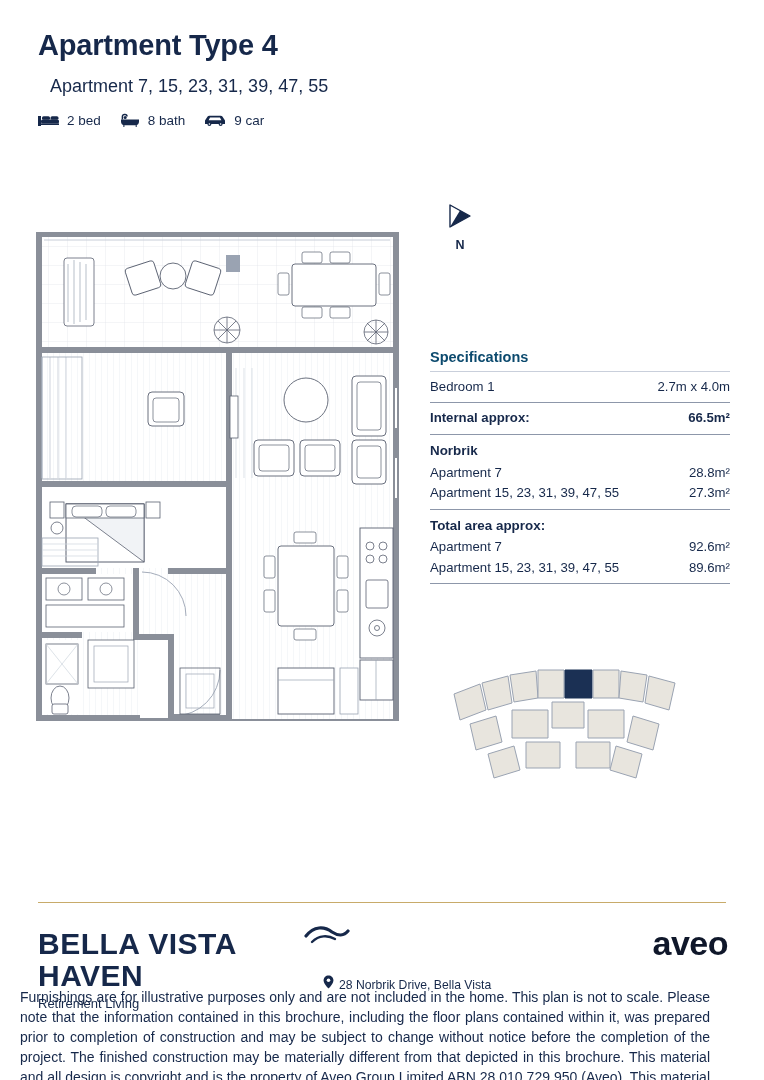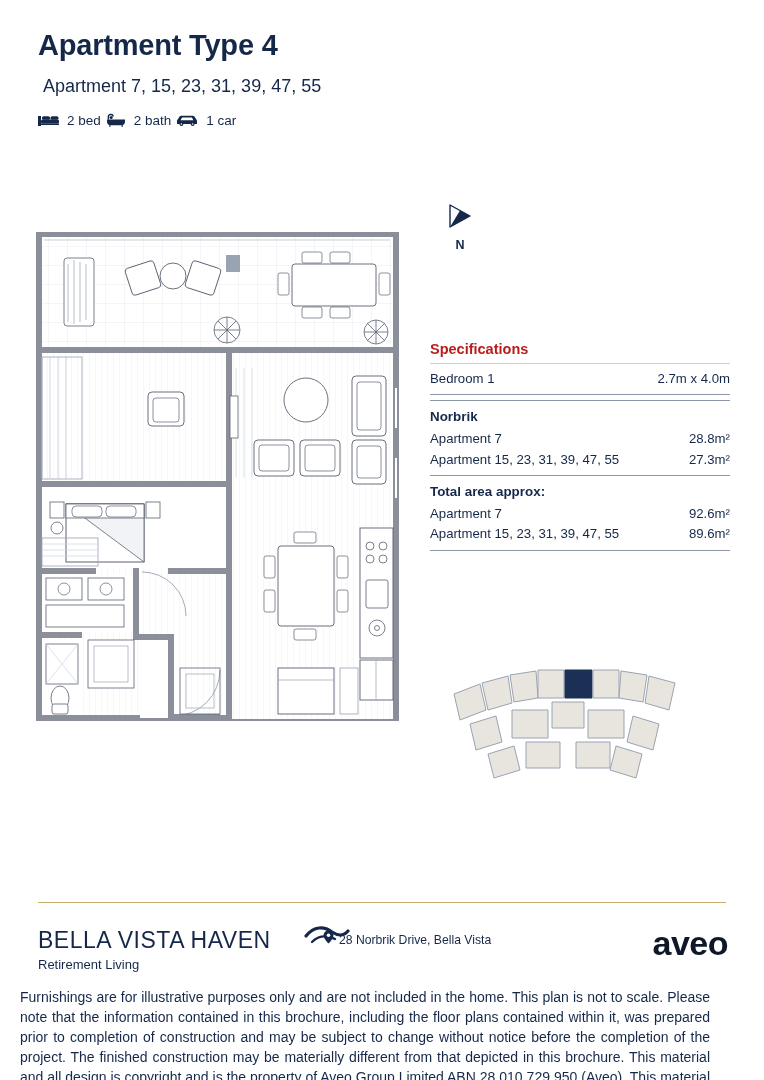--- a/index.html
+++ b/index.html
@@ -33,28 +33,28 @@
     font-size: 29px;
     font-weight: bold;
     letter-spacing: -0.2px;
     color: #16284a;
     margin: 0;
     line-height: 1.1;
   }
   .subtitle {
     font-size: 18px;
     color: #16284a;
-    margin: 14px 0 0 5px;
+    margin: 14px 0 0 12px;
     font-weight: normal;
   }
   .features {
     margin-top: 16px;
     display: flex;
     align-items: center;
-    gap: 4px;
+    gap: 18px;
   }
   .feature {
     display: flex;
     align-items: center;
     gap: 7px;
     font-size: 13.5px;
     color: #16284a;
   }
   .feature svg { display: block; }
 
@@ -87,22 +87,22 @@
   
   .specs {
     position: absolute;
     left: 430px;
     top: 333px;
     width: 300px;
   }
   .specs h2 {
     font-size: 14.5px;
     font-weight: bold;
-    margin: 8px 0 6px 0;
-    color: #b91c1c;
+    margin: 16px 0 6px 0;
+    color: #0c4a6e;
   }
   .rule {
     border: 0;
     border-top: 1px solid #c9cfdb;
     margin: 5px 0;
   }
   .rule.strong {
     border-top: 1px solid #8d97aa;
   }
   .spec-row {
@@ -150,22 +150,22 @@
     width: 690px;
     height: 62px;
   }
   .brand {
     position: absolute;
     left: 0;
     top: 10px;
     width: 300px;
   }
   .brand-name {
-    font-size: 23px;
-    font-weight: normal;
+    font-size: 30px;
+    font-weight: bold;
     letter-spacing: 0.5px;
     color: #16284a;
     line-height: 1.05;
   }
   .brand-tag {
     font-size: 13px;
     color: #16284a;
     margin-top: 5px;
   }
   .brand-swoosh {
@@ -178,20 +178,21 @@
     left: 285px;
     top: 12px;
     font-size: 12.2px;
     color: #16284a;
     line-height: 1.65;
   }
   .contact .line2 {
     display: flex;
     align-items: center;
     gap: 5px;
+    margin-top: 45px;
   }
   .aveo-logo {
     position: absolute;
     right: 0;
     top: 8px;
     font-size: 34px;
     font-weight: bold;
     letter-spacing: -0.5px;
     color: #0f172a;
     line-height: 1;
@@ -236,35 +237,35 @@
       <div class="feature">
         <span>
           <svg width="22" height="14" viewBox="0 0 22 14">
             <path d="M2 6.5 H20 V8.6 a3.6 3.6 0 0 1 -3.6 3.6 H5.6 A3.6 3.6 0 0 1 2 8.6 Z" fill="#16284a"></path>
             <path d="M3.4 6.5 V3.4 a2 2 0 0 1 2 -2 h0.6 a2 2 0 0 1 2 2" fill="none" stroke="#16284a" stroke-width="1.5"></path>
             <circle cx="6.2" cy="4.4" r="1.5" fill="#16284a"></circle>
             <rect x="4.2" y="12.2" width="1.3" height="1.6" fill="#16284a"></rect>
             <rect x="16.6" y="12.2" width="1.3" height="1.6" fill="#16284a"></rect>
           </svg>
         </span>
-        <span>2 bath</span>
+        <span>8 bath</span>
       </div>
 
       <div class="feature">
         <span>
           <svg width="24" height="14" viewBox="0 0 24 14">
             <path d="M2 11 V7.6 L4.6 3.6 a2 2 0 0 1 1.7 -0.9 h11.4 a2 2 0 0 1 1.7 0.9 L22 7.6 V11 Z" fill="#16284a"></path>
             <path d="M5.6 7.2 L7.1 4.6 h9.8 l1.5 2.6 Z" fill="#ffffff"></path>
             <circle cx="6.4" cy="11" r="2" fill="#16284a"></circle>
             <circle cx="17.6" cy="11" r="2" fill="#16284a"></circle>
             <circle cx="6.4" cy="11" r="0.8" fill="#ffffff"></circle>
             <circle cx="17.6" cy="11" r="0.8" fill="#ffffff"></circle>
           </svg>
         </span>
-        <span>1 car</span>
+        <span>9 car</span>
       </div>
 
     </div>
   </div>
 
   <div class="compass">
     <span>
       <svg width="28" height="30" viewBox="0 0 28 30">
         <path d="M4 2 L24 13 L4 24 Z" fill="#16284a"></path>
         <path d="M4 2 L4 24 L14 7.5 Z" fill="#ffffff"></path>
@@ -474,20 +475,24 @@
     <hr class="rule">
 
 
     <div class="spec-row">
       <span class="label">Bedroom 1</span>
       <span class="value">2.7m x 4.0m</span>
     </div>
 
     <hr class="rule strong">
 
+    <div class="spec-row bold">
+      <span class="label">Internal approx:</span>
+      <span class="value">66.5m²</span>
+    </div>
 
     <hr class="rule strong">
 
     <div class="spec-head">Norbrik</div>
 
     <div class="spec-row">
       <span class="label">Apartment 7</span>
       <span class="value">28.8m²</span>
     </div>
 

